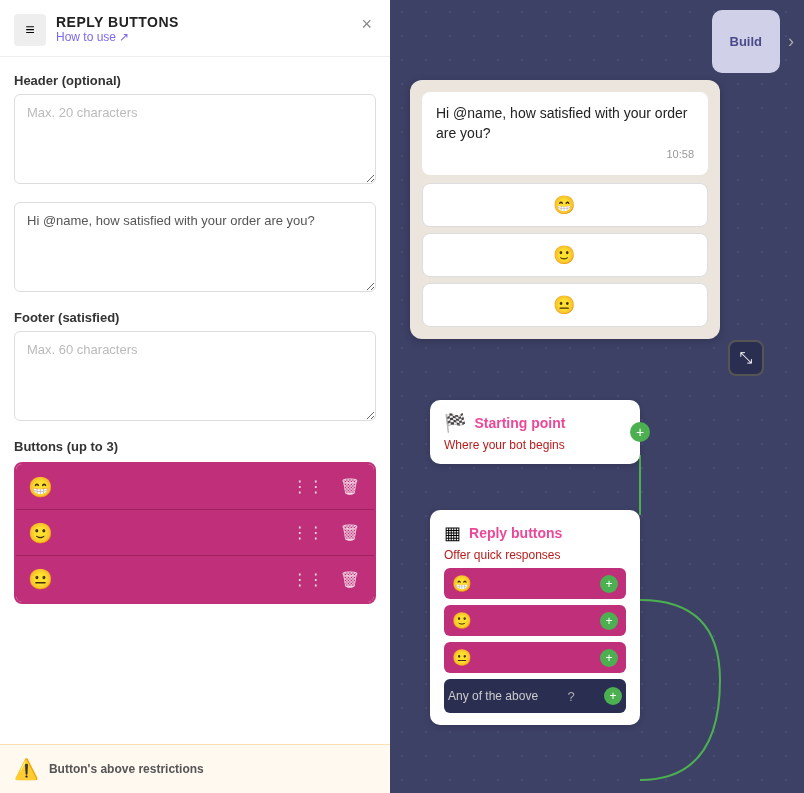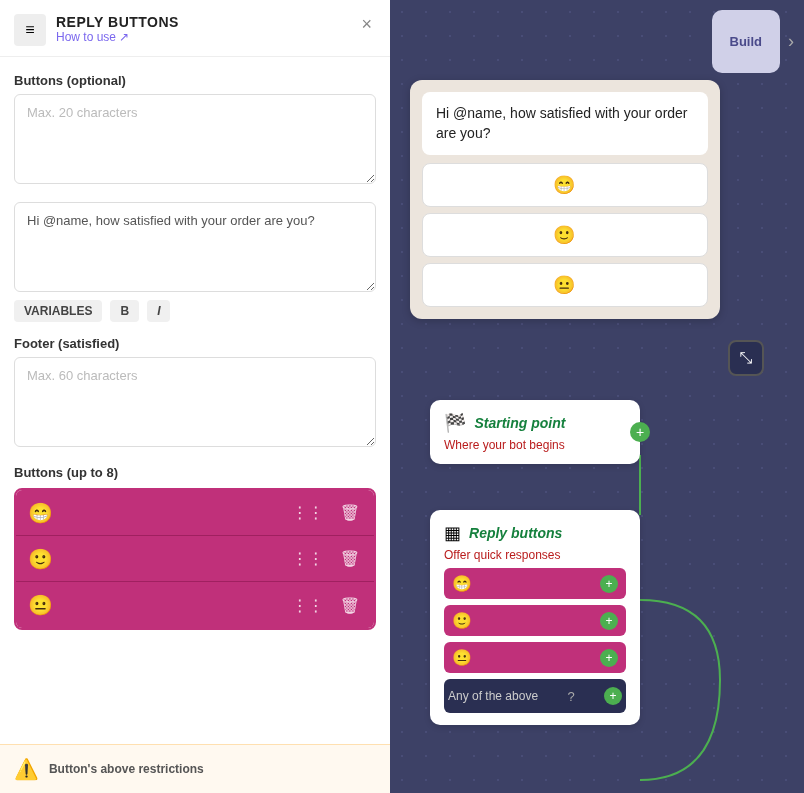--- a/index.html
+++ b/index.html
@@ -135,21 +135,21 @@
       position: absolute; top: 400px; left: 20px; right: 0; bottom: 0;
     }
 
     .flow-node {
       position: absolute; background: #fff; border-radius: 10px;
       padding: 12px 14px; box-shadow: 0 2px 6px rgba(0,0,0,0.15);
       width: 210px;
     }
     .flow-node-header { display: flex; align-items: center; gap: 8px; margin-bottom: 4px; }
     .flow-node-icon { font-size: 18px; }
-    .flow-node-title { font-size: 14px; font-weight: 700; color: #15803d; font-style: italic; }
+    .flow-node-title { font-size: 14px; font-weight: 700; color: #ec4899; }
     .flow-node-subtitle { font-size: 12px; color: #b91c1c; }
 
     .node-starting { top: 0; left: 20px; }
     .node-reply { top: 110px; left: 20px; }
 
     .node-add-btn {
       width: 20px; height: 20px; background: #4caf50; border-radius: 50%;
       display: flex; align-items: center; justify-content: center;
       color: #fff; font-size: 14px; position: absolute; cursor: pointer;
     }
@@ -207,40 +207,35 @@
           <span>↗</span>
         </span>
       </div>
     </div>
     <button class="close-btn">×</button>
   </div>
 
   <div class="panel-body">
 
     <div>
-      <div class="field-label">Buttons (optional)</div>
+      <div class="field-label">Header (optional)</div>
       <textarea class="text-input" placeholder="Max. 20 characters" style=""></textarea>
     </div>
 
     <div>
       <textarea class="text-input" style="min-height: 90px;">Hi @name, how satisfied with your order are you?</textarea>
-      <div class="toolbar">
-        <button class="toolbar-btn">VARIABLES</button>
-        <button class="toolbar-btn">B</button>
-        <button class="toolbar-btn italic">I</button>
-      </div>
     </div>
 
     <div>
       <div class="field-label">Footer (satisfied)</div>
       <textarea class="text-input" placeholder="Max. 60 characters" style=""></textarea>
     </div>
 
     <div class="buttons-section">
-      <div class="buttons-label">Buttons (up to 8)</div>
+      <div class="buttons-label">Buttons (up to 3)</div>
       <div class="buttons-container">
         <div class="btn-item">
           <span class="btn-item-emoji">😁</span>
           <div class="btn-item-actions">
             <button class="btn-drag">⋮⋮</button>
             <button class="btn-delete">🗑</button>
           </div>
         </div>
         <div class="btn-item">
           <span class="btn-item-emoji">🙂</span>
@@ -271,20 +266,21 @@
 <div class="right-panel">
 
   <div class="top-bar">
     <button class="build-btn">Build</button>
     <button class="nav-arrow">›</button>
   </div>
 
   <div class="chat-card">
     <div class="chat-bubble">
       <span>Hi @name, how satisfied with your order are you?</span>
+      <div class="chat-time">10:58</div>
     </div>
     <div class="chat-btn">😁</div>
     <div class="chat-btn">🙂</div>
     <div class="chat-btn">😐</div>
   </div>
 
   <div class="collapse-btn">
     <span>⤡</span>
   </div>
 

